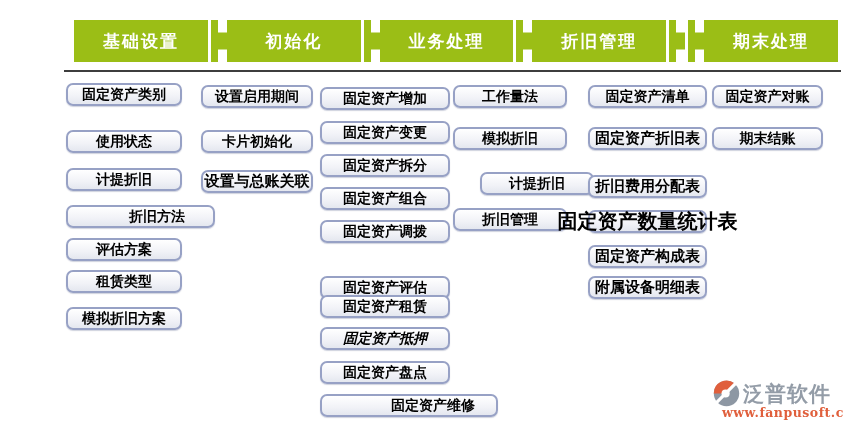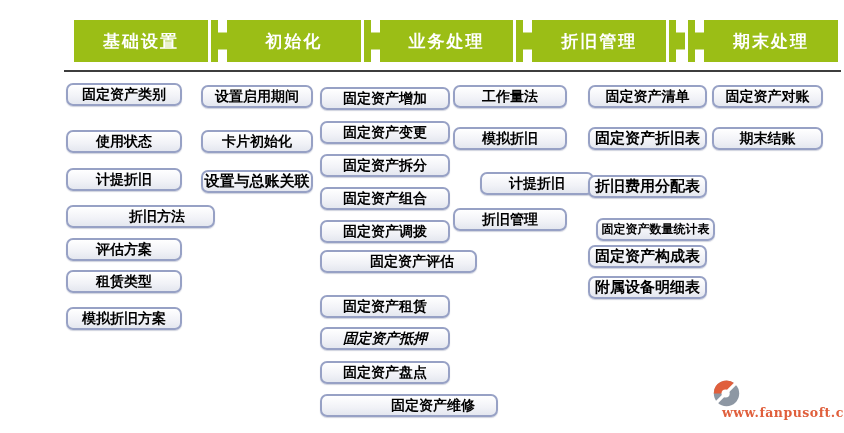--- a/index.html
+++ b/index.html
@@ -77,44 +77,45 @@
       <div class="node" style="left: 66px; top: 270px; width: 112px;">租赁类型</div>
       <div class="node" style="left: 66px; top: 307px; width: 112px;">模拟折旧方案</div>
       <div class="node" style="left: 201px; top: 85px; width: 108px; font-size: 14px;">设置启用期间</div>
       <div class="node" style="left: 201px; top: 130px; width: 108px; font-size: 14px;">卡片初始化</div>
       <div class="node" style="left: 201px; top: 170px; width: 108px; font-size: 15px;">设置与总账关联</div>
       <div class="node" style="left: 320px; top: 87px; width: 126px;">固定资产增加</div>
       <div class="node" style="left: 320px; top: 121px; width: 126px;">固定资产变更</div>
       <div class="node" style="left: 320px; top: 154px; width: 126px;">固定资产拆分</div>
       <div class="node" style="left: 320px; top: 187px; width: 126px;">固定资产组合</div>
       <div class="node" style="left: 320px; top: 220px; width: 126px;">固定资产调拨</div>
-      <div class="node" style="left: 320px; top: 250px; width: 126px; padding-left: 27px;">固定资产评估</div>
+      <div class="node" style="left: 320px; top: 276px; width: 126px;">固定资产评估</div>
       <div class="node" style="left: 320px; top: 295px; width: 126px;">固定资产租赁</div>
       <div class="node" style="left: 320px; top: 327px; width: 126px; font-style: italic;">固定资产抵押</div>
       <div class="node" style="left: 320px; top: 361px; width: 126px;">固定资产盘点</div>
       <div class="node" style="left: 320px; top: 394px; width: 126px; padding-left: 48px;">固定资产维修</div>
       <div class="node" style="left: 453px; top: 85px; width: 110px;">工作量法</div>
       <div class="node" style="left: 453px; top: 127px; width: 110px;">模拟折旧</div>
       <div class="node" style="left: 464px; top: 172px; width: 110px; margin-left: 16px;">计提折旧</div>
       <div class="node" style="left: 453px; top: 208px; width: 110px;">折旧管理</div>
       <div class="node" style="left: 588px; top: 85px; width: 115px; font-size: 14px;">固定资产清单</div>
       <div class="node" style="left: 588px; top: 127px; width: 115px; font-size: 15px;">固定资产折旧表</div>
       <div class="node" style="left: 588px; top: 175px; width: 115px; font-size: 15px;">折旧费用分配表</div>
-      <div class="node" style="left: 588px; top: 218px; width: 115px; font-size: 12px; margin-left: 8px;">固定资产数量统计表</div>
+      <div class="node" style="left: 588px; top: 210px; width: 115px; font-size: 20px;">固定资产数量统计表</div>
       <div class="node" style="left: 588px; top: 245px; width: 115px; font-size: 15px;">固定资产构成表</div>
       <div class="node" style="left: 588px; top: 276px; width: 115px; font-size: 15px;">附属设备明细表</div>
       <div class="node" style="left: 712px; top: 85px; width: 107px;">固定资产对账</div>
       <div class="node" style="left: 712px; top: 127px; width: 107px;">期末结账</div>
     </div>
 
   <div class="brand">
     <div class="brand-top">
       <svg width="29" height="29" viewBox="0 0 32 32">
         <circle cx="16" cy="16" r="14" fill="#8D97A3"></circle>
         <path d="M2 16 A14 14 0 0 1 25 5 L16 16 Z" fill="#E05F3C"></path>
         <path d="M28 3 L3 28" stroke="#ffffff" stroke-width="3.5" fill="none"></path>
         <circle cx="15" cy="16" r="4.5" fill="#ffffff"></circle>
       </svg>
+      <span class="brand-name">泛普软件</span>
     </div>
     <div class="brand-url">www.fanpusoft.com</div>
   </div>
 
 </div>
 
 </body></html>

